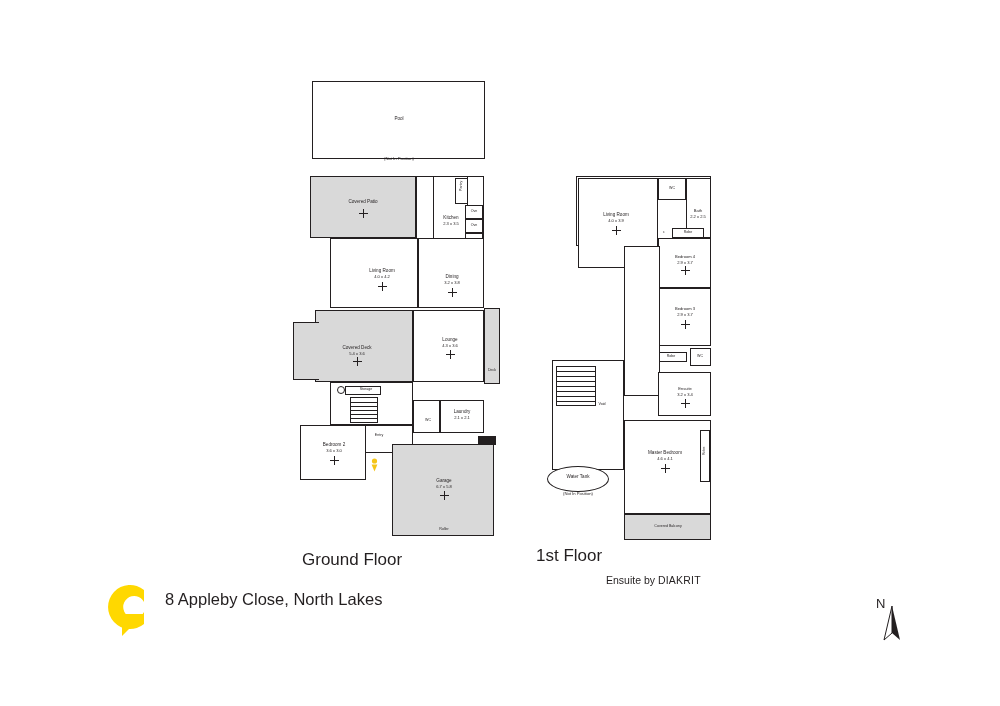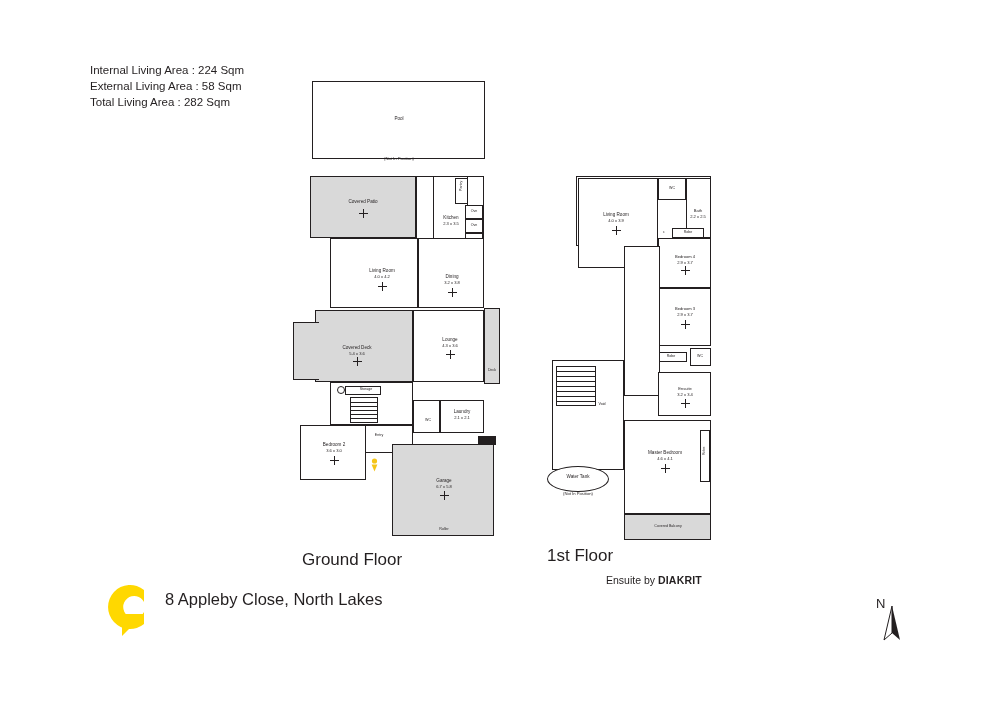--- a/index.html
+++ b/index.html
@@ -84,33 +84,33 @@
   }
 
   
   .floor-title {
     position: absolute;
     font-size: 17px;
     color: #231f20;
     white-space: nowrap;
   }
   #ground-title { left: 302px; top: 550px; text-align: center; }
-  #first-title  { left: 536px; top: 546px; margin-left: 11px; }
+  #first-title  { left: 536px; top: 546px; }
 
   
   .producer {
     position: absolute;
     left: 606px;
     top: 574px;
     font-size: 10.5px;
     color: #231f20;
     white-space: nowrap;
   }
   .producer b {
-    font-weight: bold;
+    font-weight: normal;
     letter-spacing: .2px;
   }
 
   
   .logo {
     position: absolute;
     left: 100px;
     top: 578px;
     width: 54px;
     height: 58px;
@@ -216,25 +216,20 @@
     position: absolute;
     left: 370px; top: 458px;
     width: 9px; height: 14px;
   }
 </style>
 </head>
 <body>
 
 <div class="page">
 
-  <div class="areas">
-    <div>Internal Living Area : 224 Sqm</div>
-    <div>External Living Area : 58 Sqm</div>
-    <div>Total Living Area : 282 Sqm</div>
-  </div>
 
   <div id="pool-box"></div>
   <div id="pool-label" class="label">Pool</div>
   <div id="pool-note" class="label tiny">(Not In Position)</div>
 
   <div>
 
     <div class="room fill-grey" style="left:310px; top:176px; width:106px; height:62px;"></div>
     <div class="label" style="left:363px; top:199px;">Covered Patio</div>
     <div class="compass-mark" style="left:359px; top:209px;"></div>

